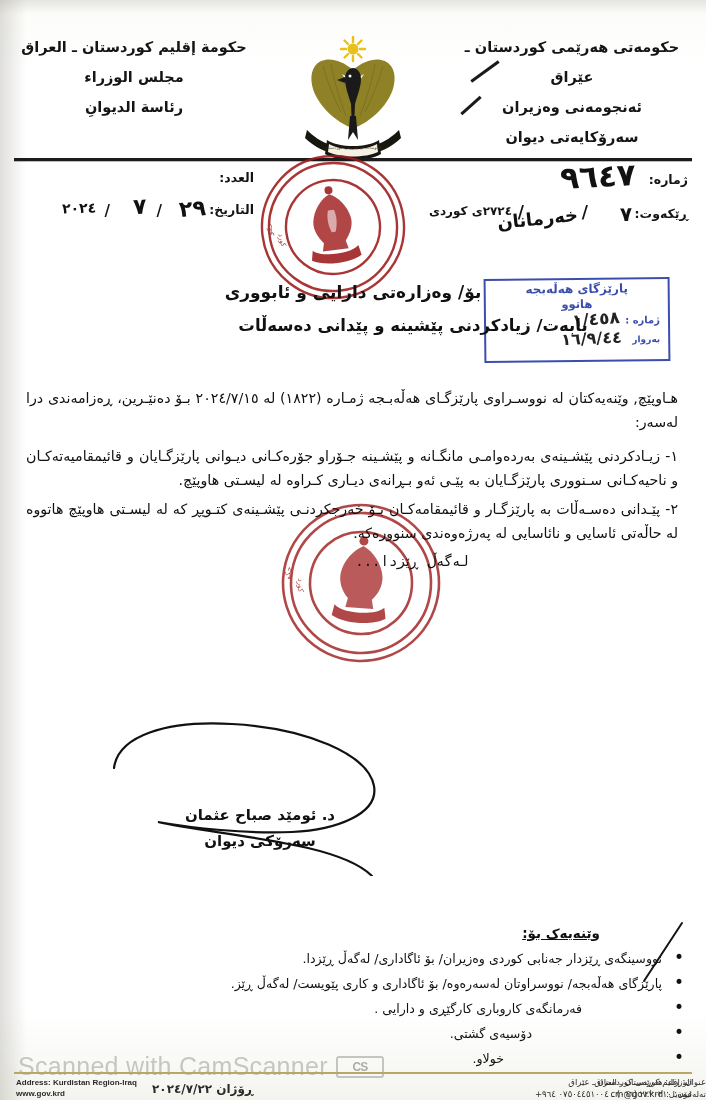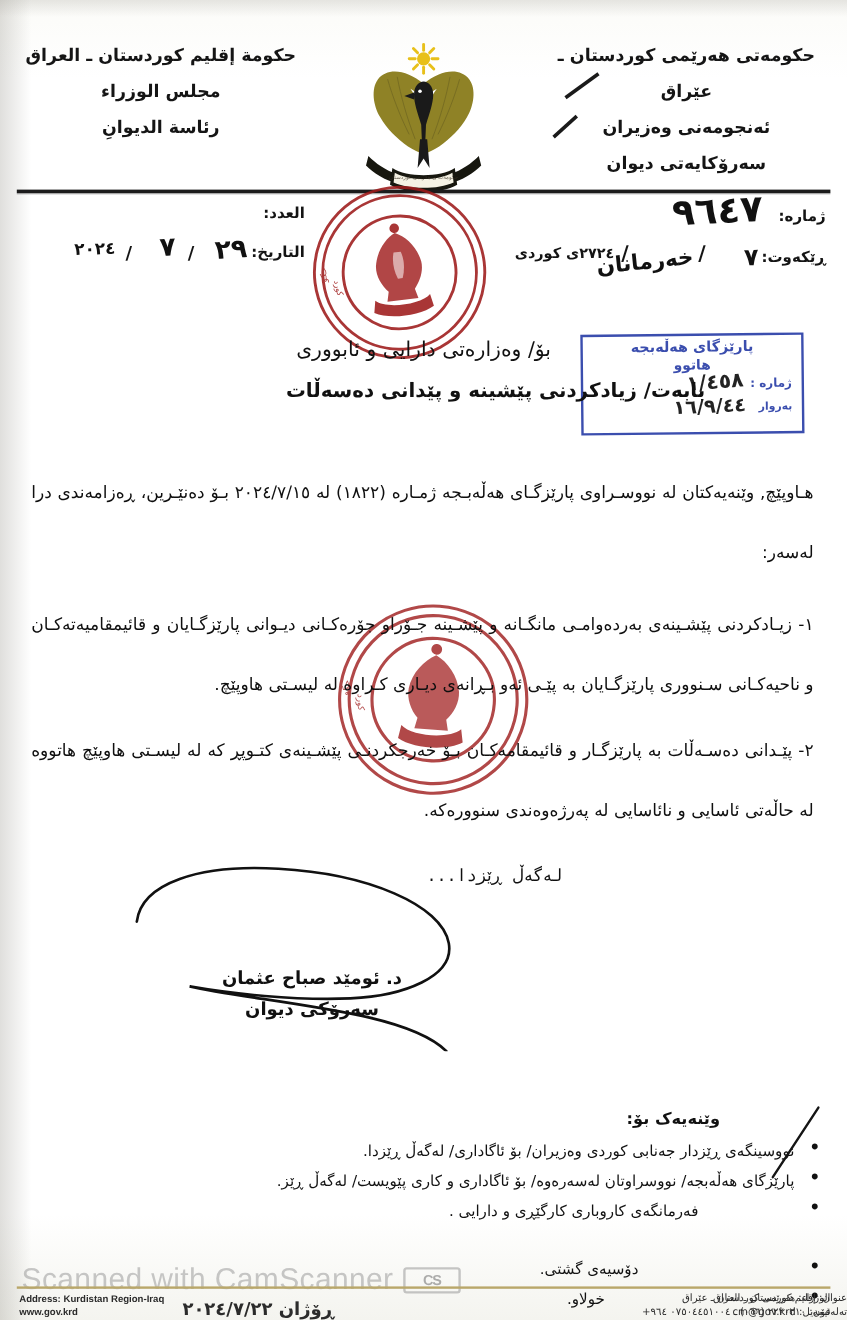--- a/index.html
+++ b/index.html
@@ -141,37 +141,37 @@
   .sb-row .lab { position: absolute; right: 2px; top: 4px; }
   .sb-row .val { position: absolute; right: 42px; top: -2px; font-size: 17px; transform: rotate(-4deg); }
   .sb-row2 .lab { position: absolute; right: 2px; top: 4px; font-size: 9px; }
   .sb-row2 .val { position: absolute; right: 40px; top: -2px; font-size: 16px; transform: rotate(-2deg); }
 
   
   .addressee {
     position: absolute;
     top: 282px; right: 0; width: 706px;
     text-align: center;
-    font-size: 17px; font-weight: normal; color: #111;
+    font-size: 17px; font-weight: bold; color: #111;
   }
   .subject {
     position: absolute;
     top: 316px; right: 0; width: 586px;
     text-align: center;
     font-size: 16.5px; font-weight: bold; color: #111;
   }
 
   
   .body-wrap {
     position: absolute;
     top: 386px; right: 28px;
     width: 652px;
     color: #0f0f0f;
     font-size: 14.2px;
-    line-height: 50px;
+    line-height: 24px;
     text-align: justify;
   }
   .para { margin-bottom: 5px; }
   .para-intro { margin-bottom: 10px; }
   .closing {
     margin-top: 4px;
     text-align: center;
     padding-left: 120px;
     font-size: 14px;
     font-family: Liberation Mono, monospace;
@@ -191,41 +191,41 @@
     font-size: 15px; font-weight: bold; color: #111;
     line-height: 26px;
   }
 
   
   .cc-block {
     position: absolute;
     top: 925px; right: 22px; width: 470px;
     color: #111;
   }
-  .cc-title { font-size: 13.5px; font-weight: bold; margin-bottom: 5px; text-align: right; padding-right: 84px;}
+  .cc-title { font-size: 13.5px; font-weight: bold; margin-bottom: 5px; text-align: right; padding-right: 84px; text-decoration: underline;}
   .cc-list { list-style: none; margin: 0; padding: 0; }
   .cc-item {
     position: relative;
     font-size: 12.6px;
     line-height: 25px;
     text-align: right;
     padding-right: 22px;
     white-space: nowrap;
   }
   .cc-item::before {
     content: "•";
     position: absolute;
     right: 0; top: -1px;
     font-size: 17px;
     line-height: 25px;
   }
   .cc-item.i1 { padding-right: 22px; }
   .cc-item.i2 { padding-right: 22px; }
   .cc-item.i3 { padding-right: 102px; }
-  .cc-item.i4 { padding-right: 152px; margin-top: 24px; }
+  .cc-item.i4 { padding-right: 152px; }
   .cc-item.i5 { padding-right: 180px; }
   
   .cc-tick { position: absolute; top: -6px; right: -8px; }
 
   
   .camscanner {
     position: absolute;
     top: 1052px; left: 18px;
     display: flex; align-items: center; gap: 8px;
     opacity: 0.55;
@@ -261,21 +261,21 @@
   }
   .ft-left {
     position: absolute; left: 16px; top: 3px;
     text-align: left; line-height: 11px;
     font-family: "Liberation Sans", sans-serif;
     font-weight: bold;
     font-size: 8px;
   }
   .ft-date {
     position: absolute; left: 152px; top: 8px;
-    font-size: 15px; font-weight: bold;
+    font-size: 12px; font-weight: bold;
   }
   .ft-center {
     position: absolute; left: 0; right: 0; top: 2px;
     line-height: 12px; font-size: 8.5px;
   }
   .ft-right {
     position: absolute; right: 14px; top: 2px;
     text-align: right; line-height: 12px; font-size: 8.5px;
   }
   .blur-low { filter: blur(0.25px); }

